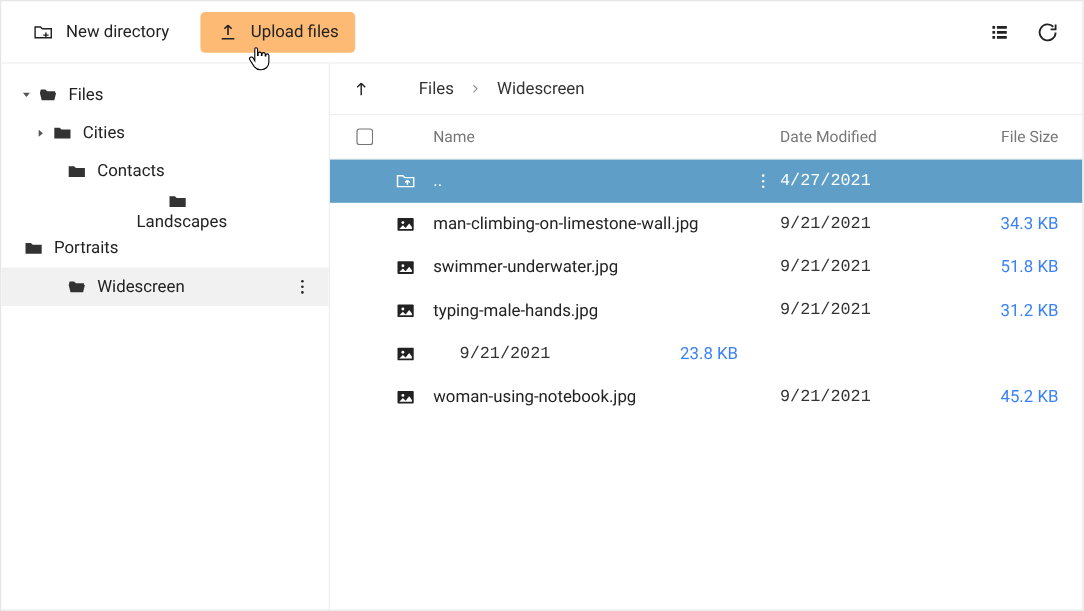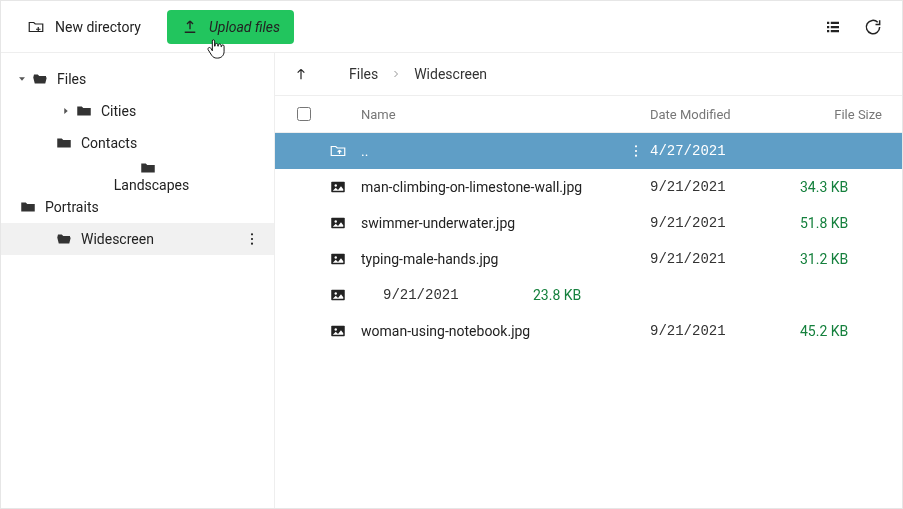--- a/index.html
+++ b/index.html
@@ -1,20 +1,20 @@
 <!DOCTYPE html>
 <html><head>
 <meta charset="utf-8">
 <style>
 * { box-sizing: border-box; margin: 0; padding: 0; }
 body { font-family: -apple-system, BlinkMacSystemFont, "Segoe UI", Roboto, Arial, sans-serif; font-size: 14px; color: #222; width: 903px; height: 509px; overflow: hidden; background:#fff; border:1px solid #e6e6e6;}
 
 .toolbar { display:flex; align-items:center; height:52px; padding:0 12px; border-bottom:1px solid #eee; }
 .tb-btn { display:flex; align-items:center; gap:10px; padding:8px 14px; border-radius:4px; cursor:pointer; user-select:none; position:relative;}
-.tb-btn:hover, .tb-btn.hover { background:#22c55e;font-style:italic; }
+.tb-btn:hover, .tb-btn.hover { background:#fdba74; }
 .tb-btn .ico { width:18px; height:18px; display:flex; align-items:center; justify-content:center; }
 .tb-btn span.lbl { font-size:14px; color:#222;text-align:right; }
 .toolbar .spacer { flex:1; }
 .icon-btn { width:34px; height:34px; display:flex; align-items:center; justify-content:center; border-radius:4px; cursor:pointer; margin-left:6px;}
 
 .main { display:flex; height:calc(509px - 52px - 2px); }
 .side { width:274px; border-right:1px solid #eee; padding-top:10px; overflow:auto;}
 .tree-node { display:flex; align-items:center; height:32px; padding-right:8px; cursor:pointer;}
 .tree-node .caret { width:18px; height:18px; display:flex; align-items:center; justify-content:center; color:#555;}
 .tree-node .foldr { width:18px; height:18px; display:flex; align-items:center; justify-content:center; color:#333; margin-right:8px;}
@@ -38,21 +38,21 @@
 .col-date { width:150px; }
 .col-size { width:90px; text-align:right; padding-right:8px;}
 .col-menu { width:28px; }
 
 .row { display:flex; align-items:center; height:36px; padding:0 12px; cursor:pointer;}
 .row.highlight { background:#5f9ec6; color:#fff; }
 .row.highlight .col-date,.row.highlight .col-size{ color:#fff;}
 .row .col-ico { display:flex; align-items:center; justify-content:center;}
 .row .col-name { flex:1; padding-left:6px; display:flex; align-items:center;}
 .row .col-date { width:150px; color:#333;font-family:Liberation Mono, monospace;}
-.row .col-size { width:90px; text-align:left; color:#15803d; padding-right:8px;}
+.row .col-size { width:90px; text-align:right; color:#3b82f6; padding-right:8px;}
 .row .col-menu { width:28px; display:flex; align-items:center; justify-content:center;}
 .row .col-chk{visibility:hidden;}
 
 .cursor-hand {position:absolute;top:26px;left:38px;pointer-events:none;}
 
 svg { display:block; }
 </style>
 </head>
 <body>
 
@@ -154,21 +154,21 @@
           </svg>
         </span>
       <span class="foldr">
           <svg width="18" height="18">
             <use href="#i-folder-open"></use>
           </svg>
         </span>
       <span class="label">Files</span>
     </div>
     <div id="tree-children">
-        <div class="tree-node" style="padding-left: 56px;">
+        <div class="tree-node" style="padding-left: 24px;">
           <span class="caret">
             <svg width="14" height="14">
               <use href="#i-caret-right"></use>
             </svg>
           </span>
           <span class="foldr">
             <svg width="18" height="18">
               <use href="#i-folder"></use>
             </svg>
           </span>

